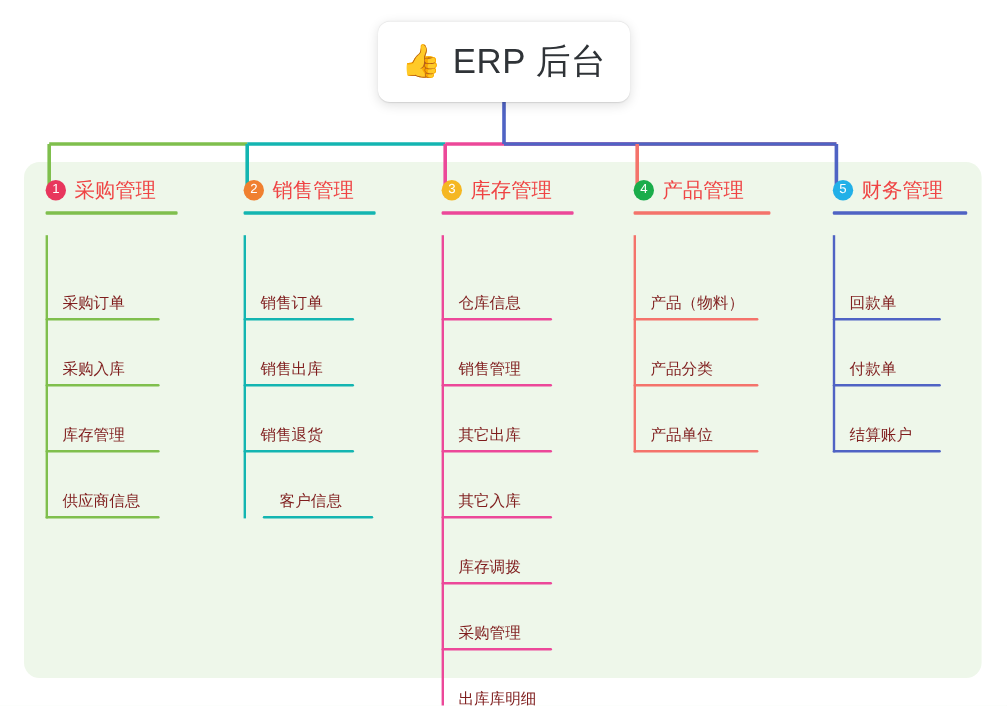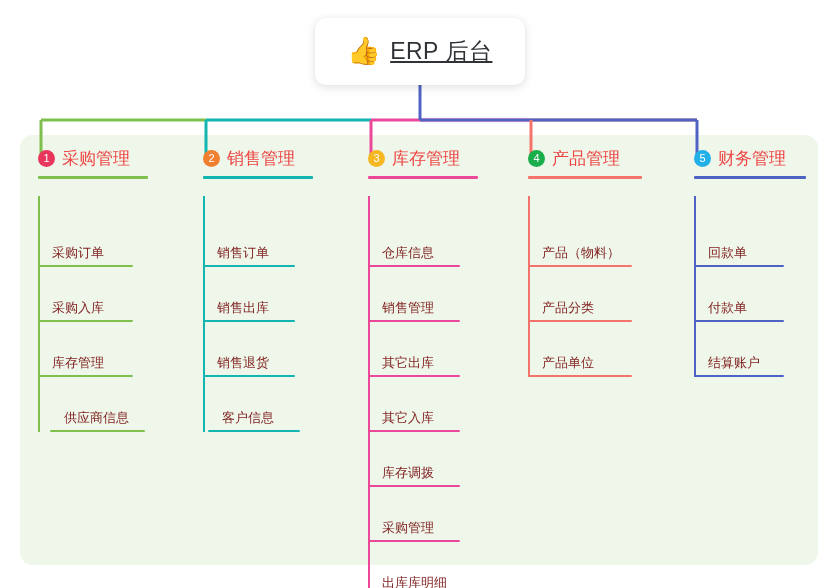--- a/index.html
+++ b/index.html
@@ -21,23 +21,22 @@
     width: 210px; height: 67px;
     background: #ffffff;
     border-radius: 10px;
     box-shadow: 0 2px 10px rgba(0,0,0,0.13), 0 0 1px rgba(0,0,0,0.10);
     display: flex; align-items: center; justify-content: center;
     gap: 9px;
     z-index: 5;
   }
   .title-emoji { font-size: 27px; line-height: 1; }
   .title-text {
-    font-size: 23px; color: #2f3337; letter-spacing: 0.5px;
+    font-size: 29px; color: #2f3337; letter-spacing: 0.5px;
     white-space: nowrap;
-    text-decoration: underline;
   }
 
   
   #wires { position: absolute; left: 0; top: 0; width: 839px; height: 588px; z-index: 2; }
 
   
   .panel {
     position: absolute;
     left: 20px; top: 135px;
     width: 798px; height: 430px;
@@ -125,21 +124,21 @@
             <div class="item-rule" style="width: 95px; background: rgb(127, 191, 77);"></div>
           </div>
           <div class="item" style="top: 99px; left: 0px; width: 95px;">
             <span class="item-label">采购入库</span>
             <div class="item-rule" style="width: 95px; background: rgb(127, 191, 77);"></div>
           </div>
           <div class="item" style="top: 154px; left: 0px; width: 95px;">
             <span class="item-label">库存管理</span>
             <div class="item-rule" style="width: 95px; background: rgb(127, 191, 77);"></div>
           </div>
-          <div class="item" style="top: 209px; left: 12px; width: 95px;">
+          <div class="item" style="top: 209px; left: 0px; width: 95px;">
             <span class="item-label">供应商信息</span>
             <div class="item-rule" style="width: 95px; background: rgb(127, 191, 77);"></div>
           </div>
         </div>
       </div>
       <div class="column" style="left: 203px;">
         <div class="col-head">
           <span class="badge" style="background: rgb(240, 128, 48);">2</span>
           <span class="head-text">销售管理</span>
         </div>
@@ -151,21 +150,21 @@
             <div class="item-rule" style="width: 92px; background: rgb(19, 181, 177);"></div>
           </div>
           <div class="item" style="top: 99px; left: 0px; width: 92px;">
             <span class="item-label">销售出库</span>
             <div class="item-rule" style="width: 92px; background: rgb(19, 181, 177);"></div>
           </div>
           <div class="item" style="top: 154px; left: 0px; width: 92px;">
             <span class="item-label">销售退货</span>
             <div class="item-rule" style="width: 92px; background: rgb(19, 181, 177);"></div>
           </div>
-          <div class="item" style="top: 209px; left: 5px; width: 92px;">
+          <div class="item" style="top: 209px; left: 16px; width: 92px;">
             <span class="item-label">客户信息</span>
             <div class="item-rule" style="width: 92px; background: rgb(19, 181, 177);"></div>
           </div>
         </div>
       </div>
       <div class="column" style="left: 368px;">
         <div class="col-head">
           <span class="badge" style="background: rgb(245, 183, 34);">3</span>
           <span class="head-text">库存管理</span>
         </div>

